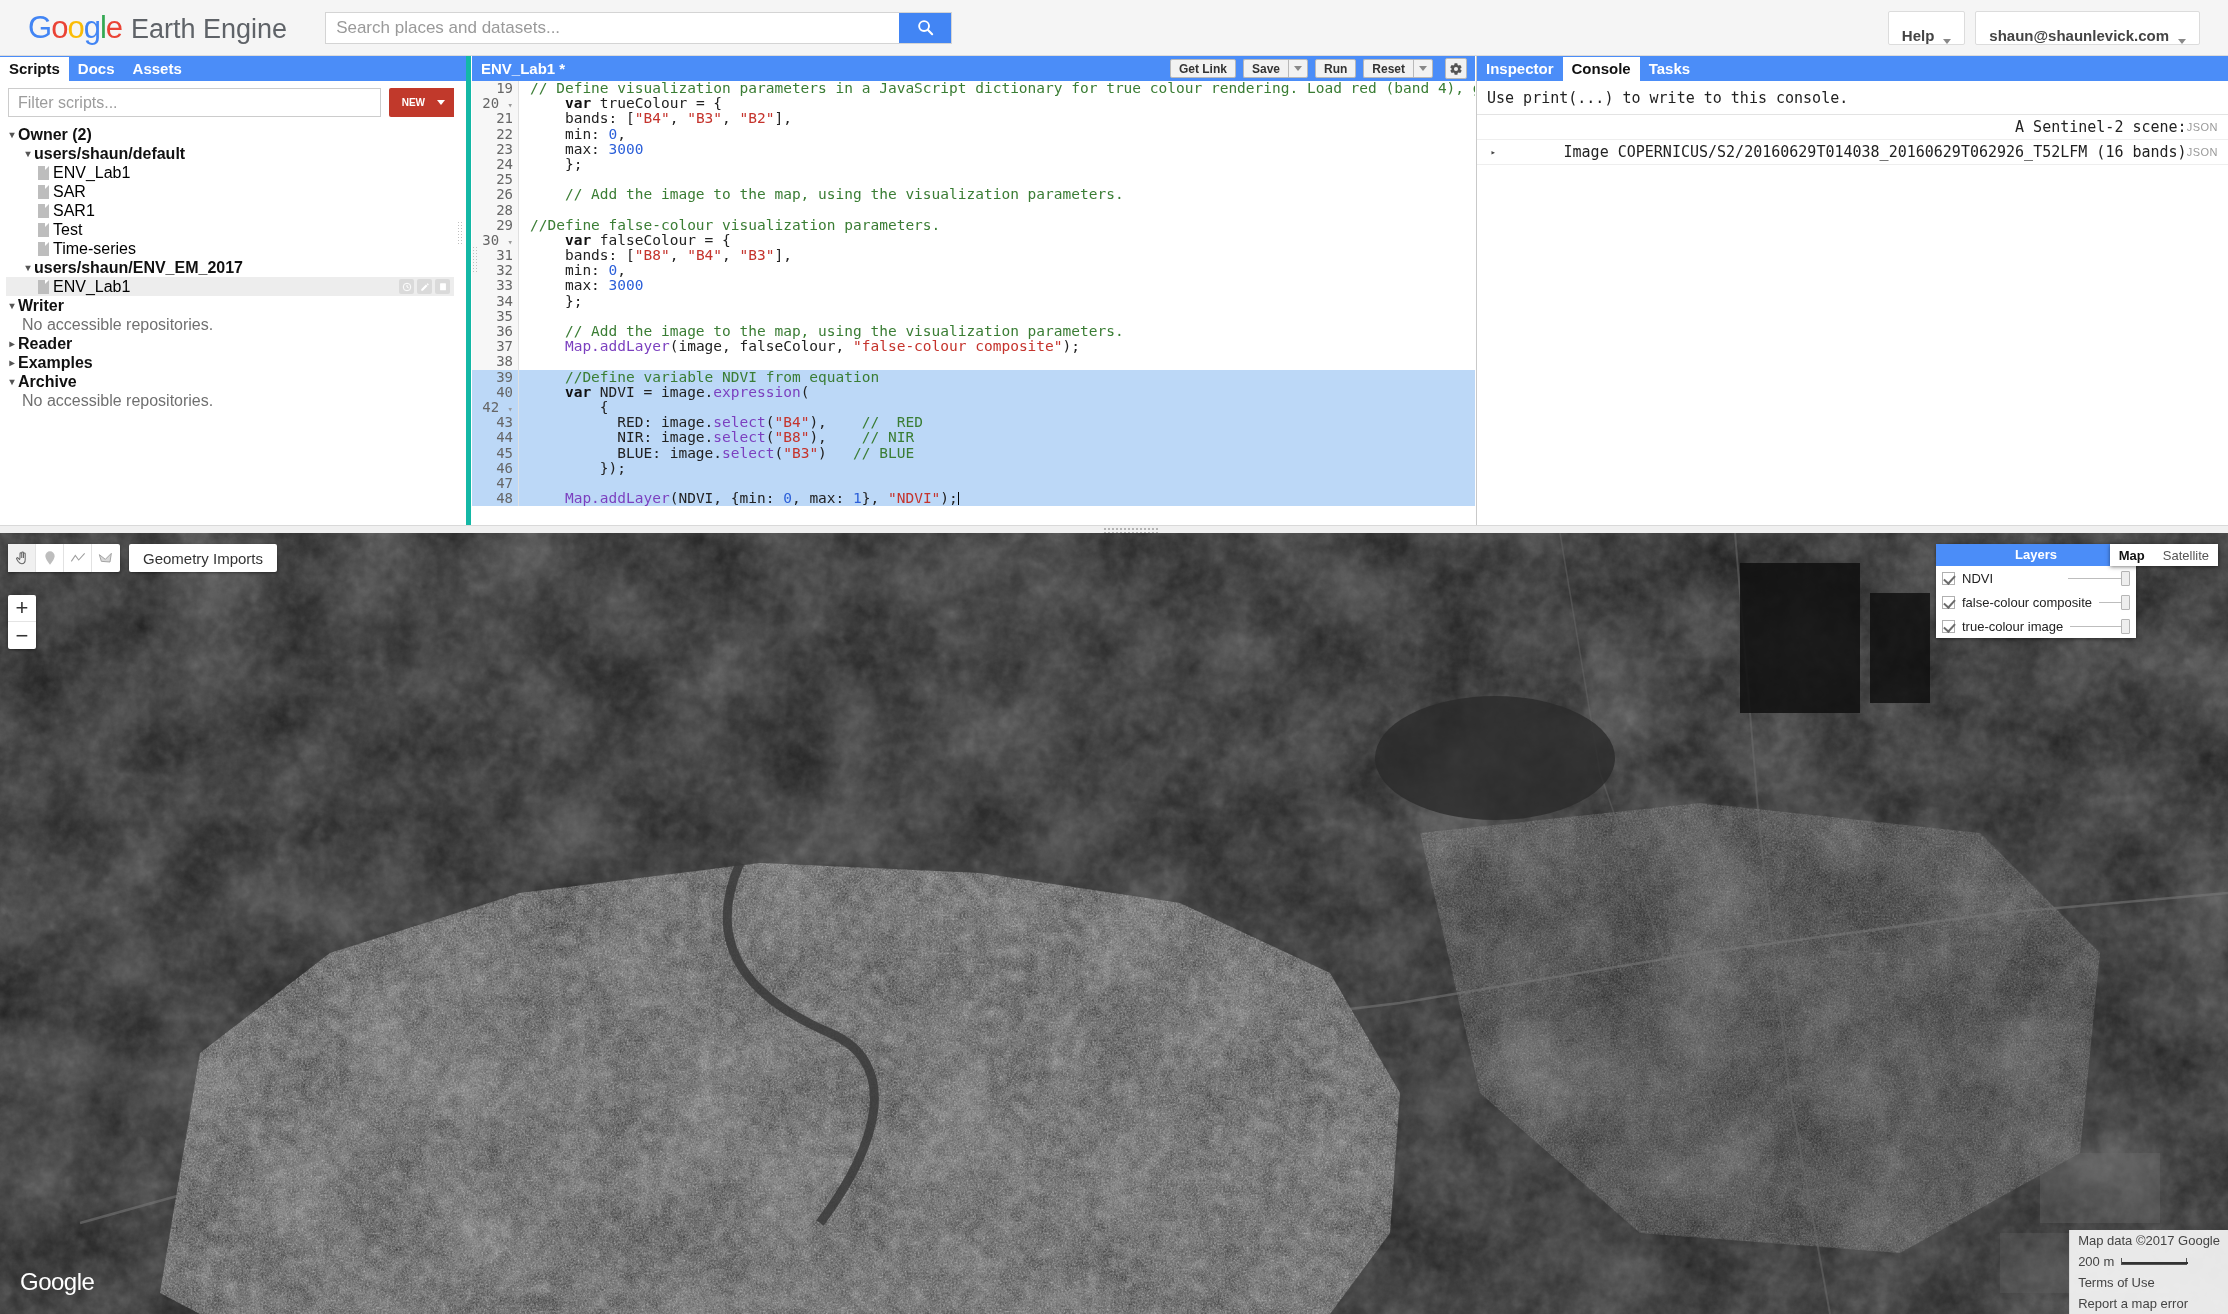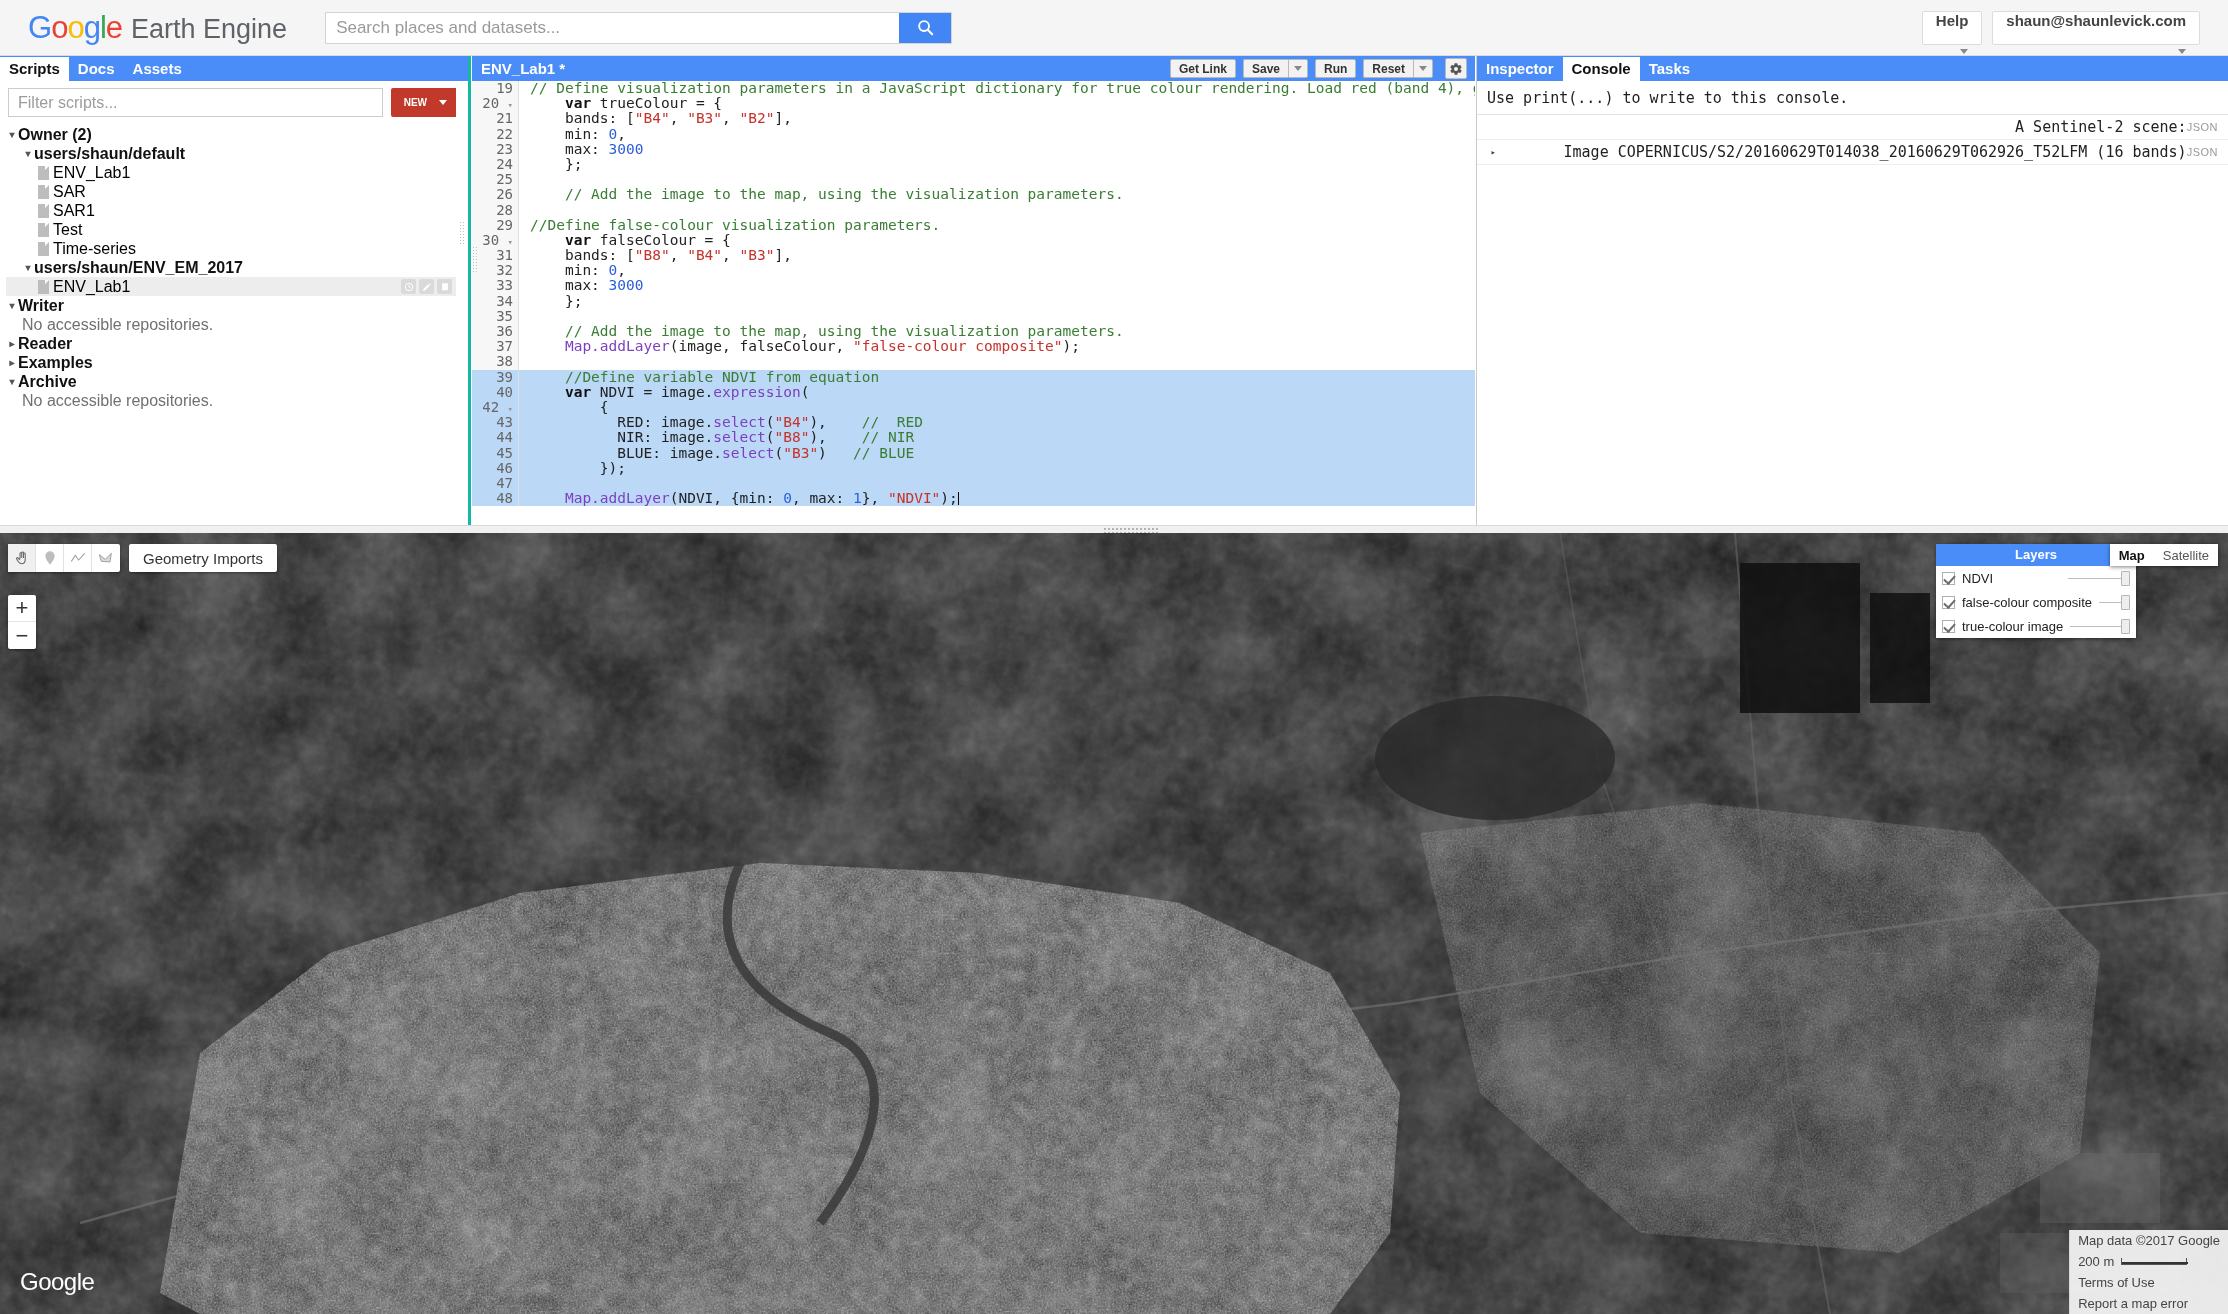--- a/index.html
+++ b/index.html
@@ -34,29 +34,29 @@
   }
   .searchbar input::placeholder { color:#9a9a9a; }
   .search-btn {
     width:52px; background:#4285F4; border:0; display:flex;
     align-items:center; justify-content:center; cursor:pointer;
   }
   .hdr-right { margin-left:auto; display:flex; gap:10px; align-items:center; padding-right:14px; }
   .hdr-btn {
     height:34px; border:1px solid #dcdcdc; background:#fff; border-radius:2px;
     padding:0 13px; font-size:15px; color:#444; display:flex; align-items:flex-end;
-    gap:20px; cursor:pointer; font-weight:bold; font-family:"Liberation Sans", sans-serif;flex-direction:column;
+    gap:9px; cursor:pointer; font-weight:bold; font-family:"Liberation Sans", sans-serif;
   }
   .caret { width:0;height:0;border-left:4px solid transparent;border-right:4px solid transparent;border-top:5px solid #888; }
 
   
   .top-row { position:absolute; top:56px; left:0; width:2228px; height:476px; }
 
   
-  .sidebar { position:absolute; left:0; top:0; width:471px; height:476px; background:#fff; border-right:3px solid #14b8a6; }
+  .sidebar { position:absolute; left:0; top:0; width:471px; height:476px; background:#fff; border-right:5px solid #14b8a6; }
   .sb-tabs { height:25px; background:#4b8df8; display:flex; align-items:flex-end; }
   .sb-tab { font-size:15px; font-weight:bold; color:#fff; padding:3px 9px 4px; cursor:pointer; }
   .sb-tab.active { background:#fff; color:#111; }
   .sb-filter { display:flex; padding:7px 8px 6px; gap:8px; align-items:center; }
   .sb-filter input {
     flex:1; height:29px; border:1px solid #ccc; padding:0 9px; font-size:16px;
     outline:0; color:#555; font-family:"Liberation Sans", sans-serif;
   }
   .sb-filter input::placeholder { color:#9c9c9c; }
   .new-btn {

